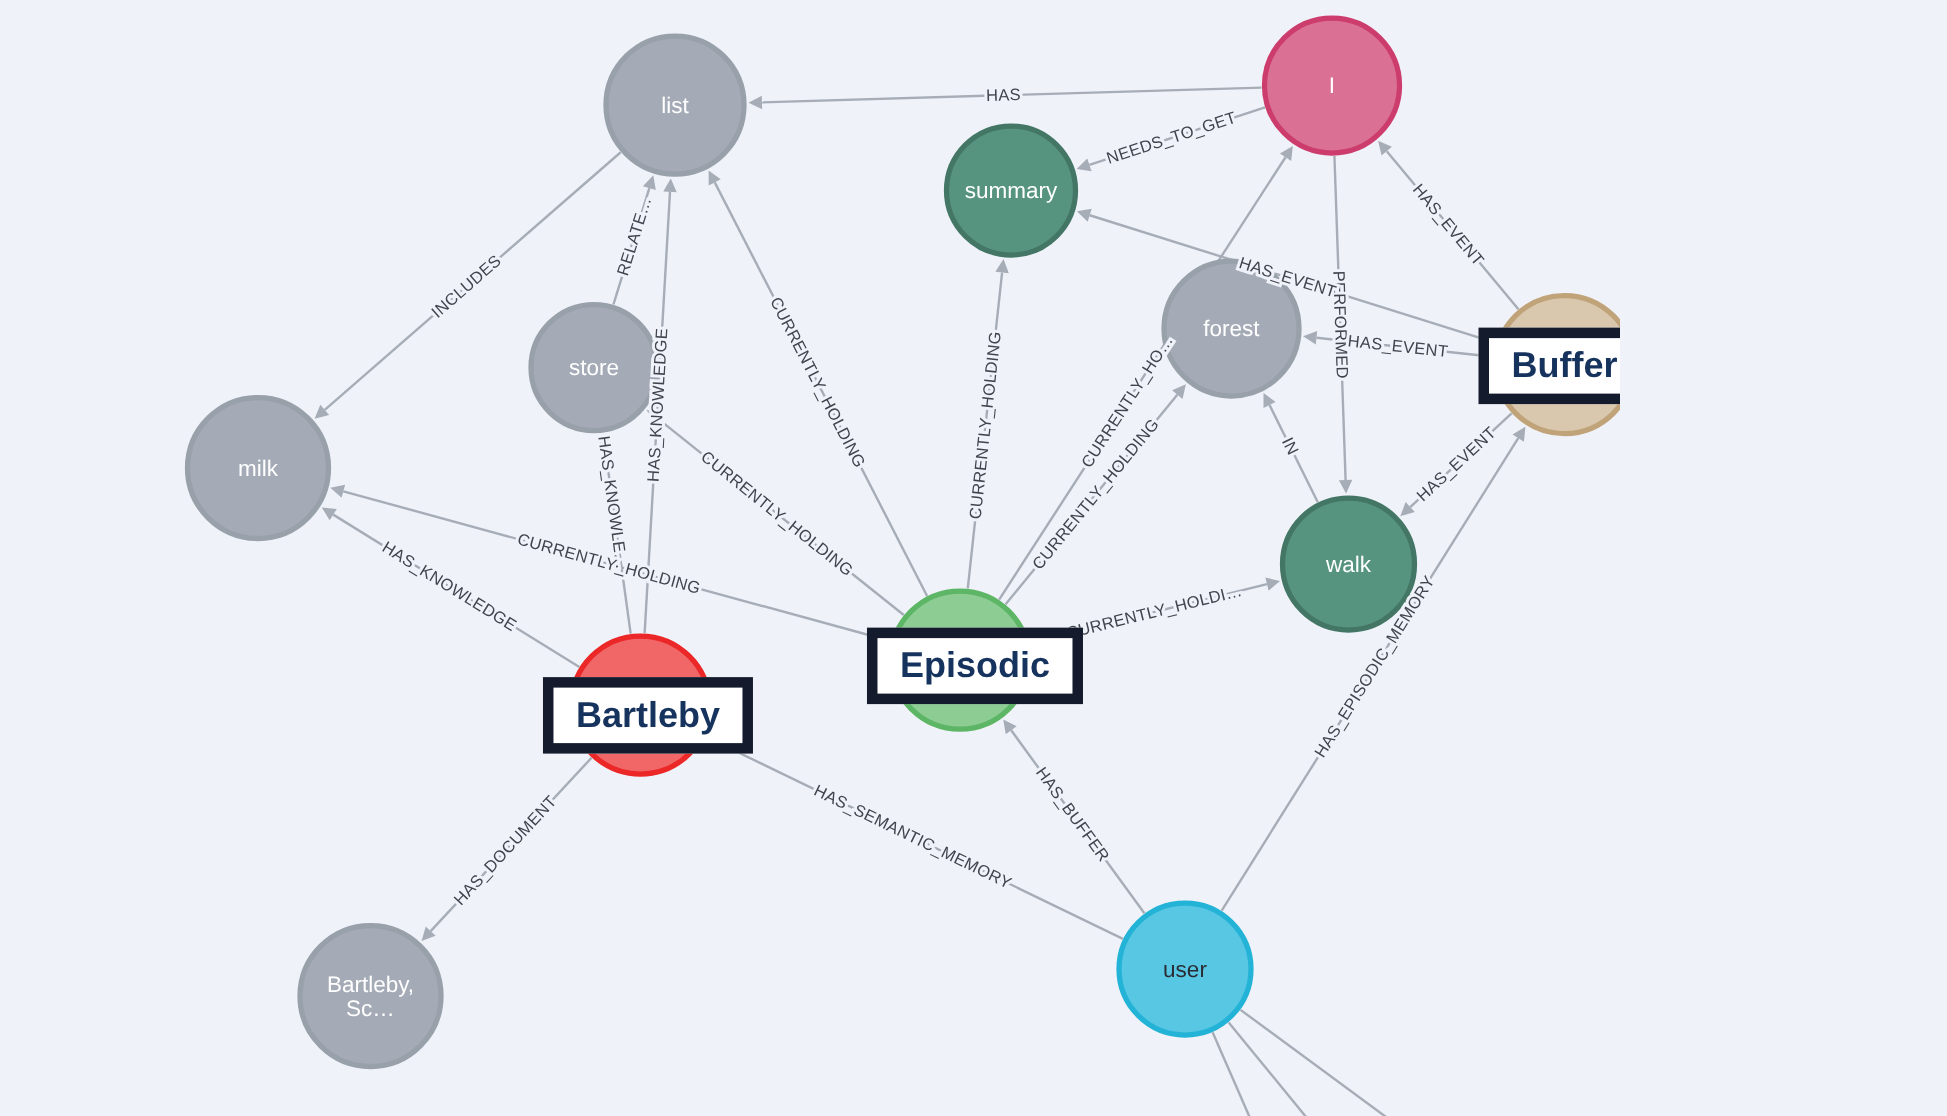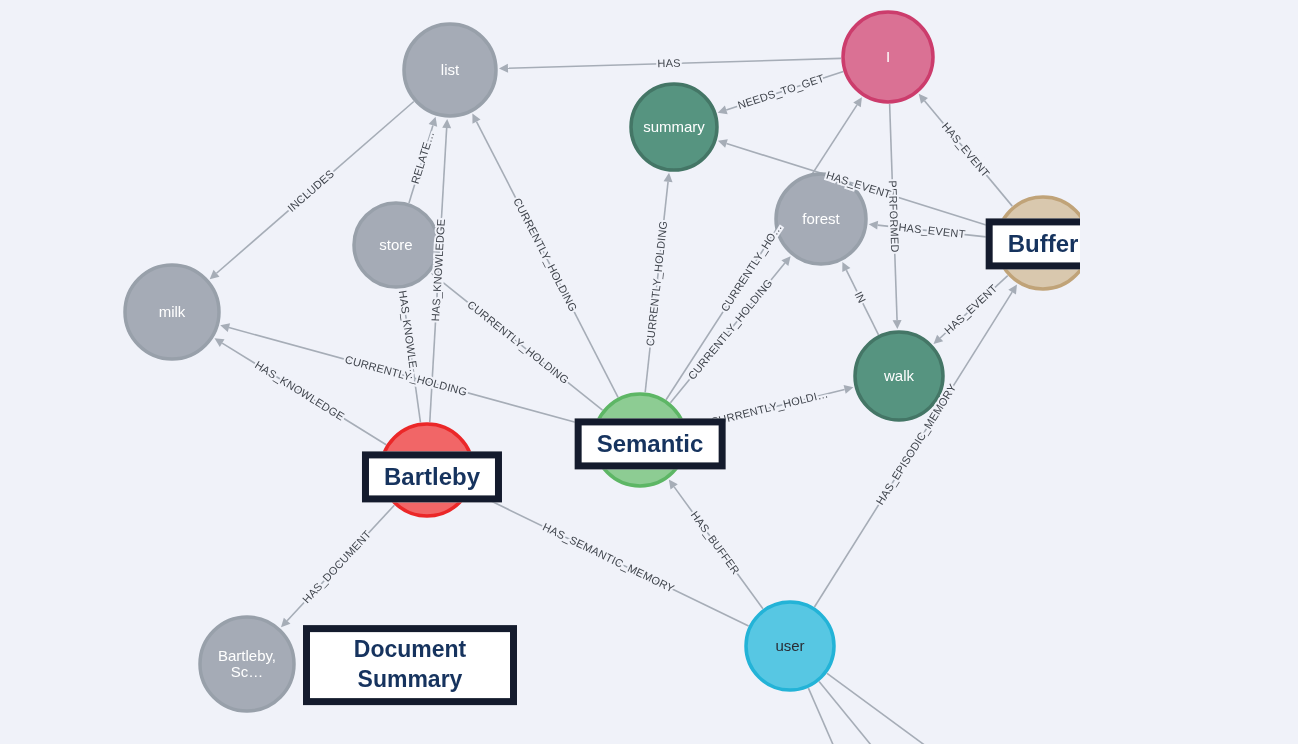--- a/index.html
+++ b/index.html
@@ -215,18 +215,16 @@
         <text transform="translate(730.5,329.5) rotate(-50.682368617855055)" text-anchor="middle" dy="3.5" class="edge-label" fill="#40454d" stroke="#f0f2f9" stroke-width="4">CURRENTLY_HOLDING</text>
         <text transform="translate(751.6,267.65) rotate(-57.076152538371765)" text-anchor="middle" dy="3.5" class="edge-label" fill="#40454d" stroke="#f0f2f9" stroke-width="4">CURRENTLY_HO…</text>
         <text transform="translate(769.5,408) rotate(-13.879982638495393)" text-anchor="middle" dy="3.5" class="edge-label" fill="#40454d" stroke="#f0f2f9" stroke-width="4">CURRENTLY_HOLDI…</text>
         <text transform="translate(715,543) rotate(53.939565003151515)" text-anchor="middle" dy="3.5" class="edge-label" fill="#40454d" stroke="#f0f2f9" stroke-width="4">HAS_BUFFER</text>
         <text transform="translate(608.5,558) rotate(25.866356794094514)" text-anchor="middle" dy="3.5" class="edge-label" fill="#40454d" stroke="#f0f2f9" stroke-width="4">HAS_SEMANTIC_MEMORY</text>
         <text transform="translate(916.5,444.5) rotate(-57.87974458770704)" text-anchor="middle" dy="3.5" class="edge-label" fill="#40454d" stroke="#f0f2f9" stroke-width="4">HAS_EPISODIC_MEMORY</text>
       </g>
     </svg>
   <div id="annotation-layer">
       <div class="annotation" style="left: 1043px; top: 244px; font-size: 24px; background: rgb(255, 255, 255); border: 7px solid rgb(20, 27, 45); color: rgb(22, 51, 94);">Buffer</div>
-      <div class="annotation" style="left: 650px; top: 444px; font-size: 24px; background: rgb(255, 255, 255); border: 7px solid rgb(20, 27, 45); color: rgb(22, 51, 94);">Semantic</div>
+      <div class="annotation" style="left: 650px; top: 444px; font-size: 24px; background: rgb(255, 255, 255); border: 7px solid rgb(20, 27, 45); color: rgb(22, 51, 94);">Episodic</div>
       <div class="annotation" style="left: 432px; top: 477px; font-size: 24px; background: rgb(255, 255, 255); border: 7px solid rgb(20, 27, 45); color: rgb(22, 51, 94);">Bartleby</div>
-      <div class="annotation" style="left: 410px; top: 665px; font-size: 23px; min-width: 214px; background: rgb(255, 255, 255); border: 7px solid rgb(20, 27, 45); color: rgb(22, 51, 94);">Document
-Summary</div>
     </div>
 </div>
 
 </body></html>

